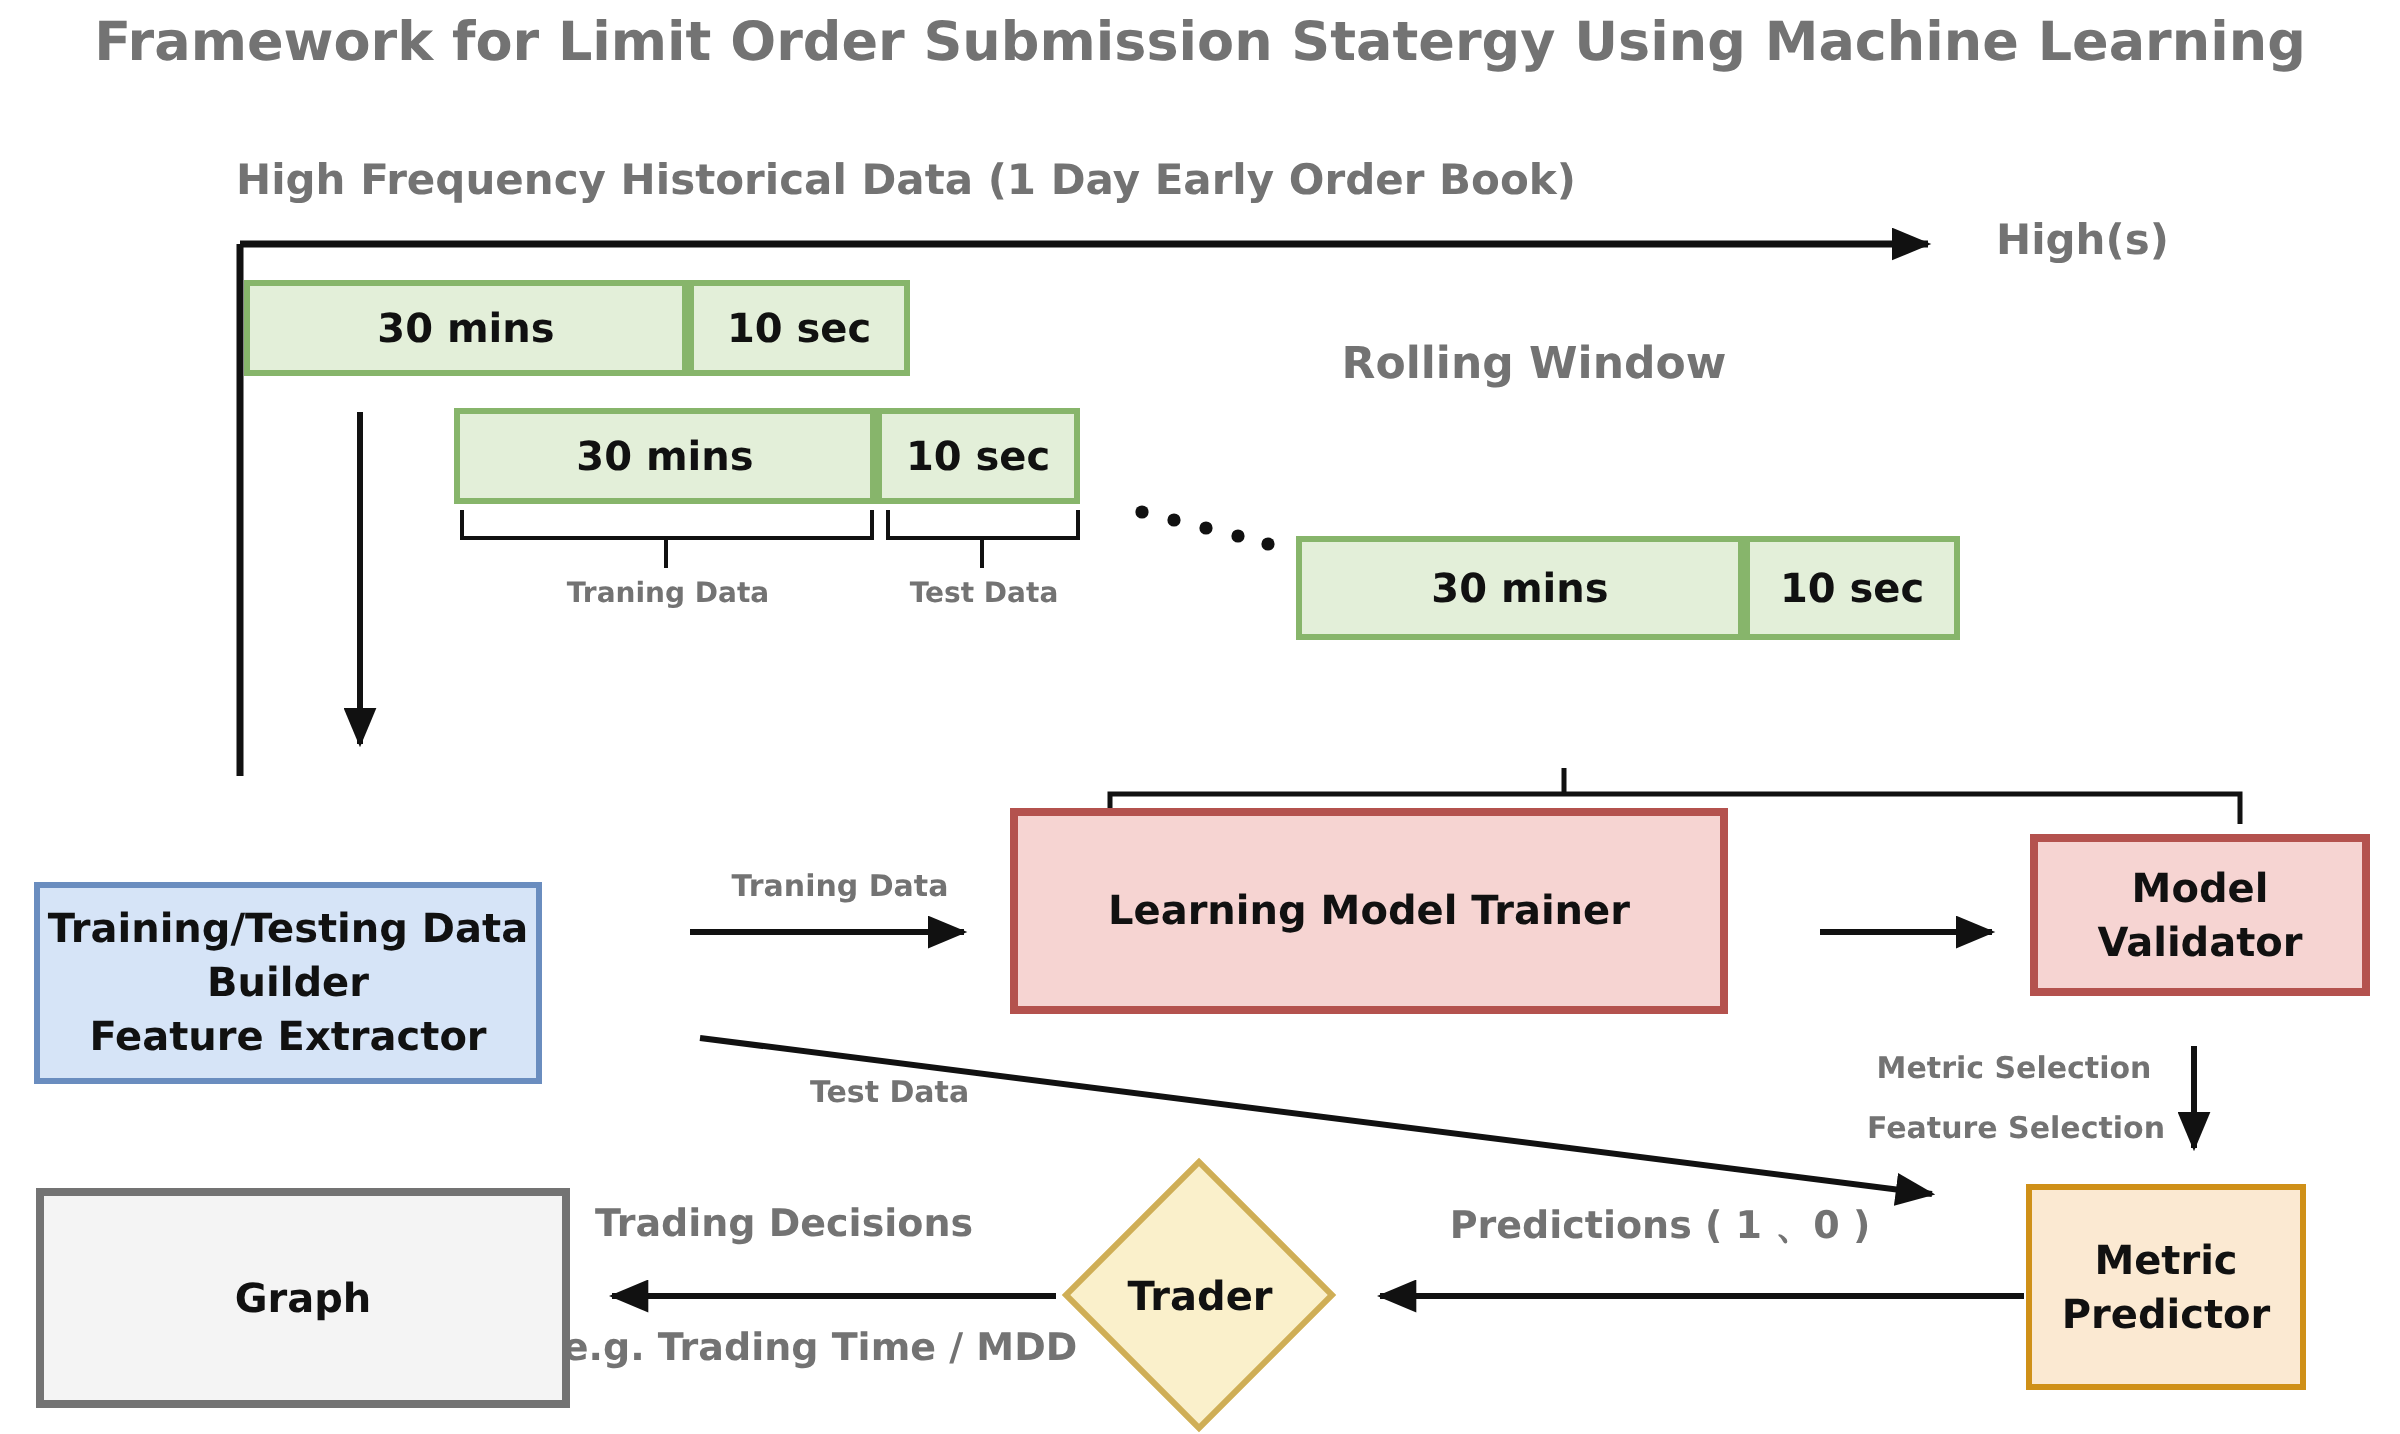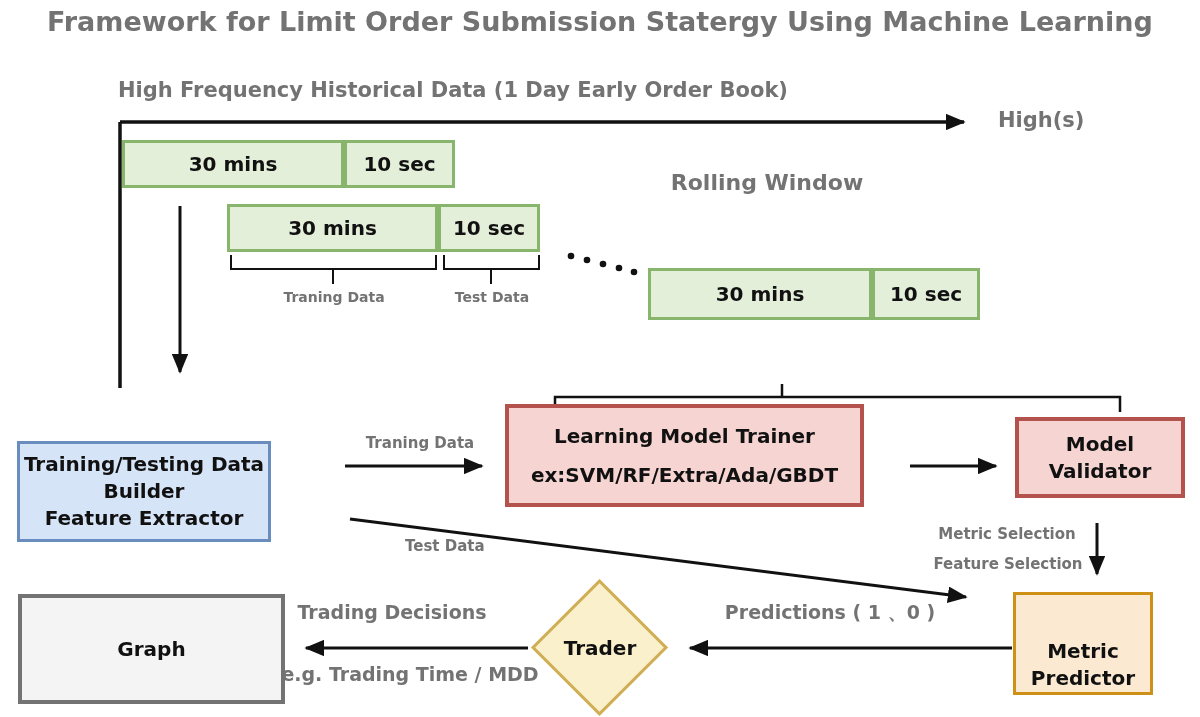--- a/index.html
+++ b/index.html
@@ -90,32 +90,31 @@
   <div class="box blue" style="left:17px;top:441px;width:254px;height:101px;">
     <div>Training/Testing Data Builder</div>
     <div>Feature Extractor</div>
   </div>
 
   <div class="lbl ctr" style="left:420px;top:434px;font-size:15px;">Traning Data</div>
   <div class="lbl" style="left:405px;top:537px;font-size:15px;">Test Data</div>
 
   <div class="box red" style="left:505px;top:404px;width:359px;height:103px;gap:12px;">
     <div>Learning Model Trainer</div>
-    <div>ex:SVM/RF/Extra/Ada/GBDT</div>
   </div>
 
   <div class="box red" style="left:1015px;top:417px;width:170px;height:81px;align-items:center;">
     <div>Model</div>
     <div>Validator</div>
   </div>
 
   <div class="lbl ctr" style="left:1007px;top:525px;font-size:15px;">Metric Selection</div>
   <div class="lbl ctr" style="left:1008px;top:555px;font-size:15px;">Feature Selection</div>
 
-  <div class="box peach" style="left:1013px;top:592px;width:140px;height:103px;justify-content:flex-end;">
+  <div class="box peach" style="left:1013px;top:592px;width:140px;height:103px;">
     <div>Metric</div>
     <div>Predictor</div>
   </div>
 
   <div class="diamond" style="left:551px;top:599px;"></div>
   <div class="diamond-label" style="left:600px;top:648px;">Trader</div>
 
   <div class="lbl ctr" style="left:830px;top:600px;font-size:19px;">Predictions ( 1 、0 )</div>
   <div class="lbl ctr" style="left:392px;top:601px;font-size:19px;">Trading Decisions</div>
   <div class="lbl ctr" style="left:410px;top:663px;font-size:19px;">e.g. Trading Time / MDD</div>

